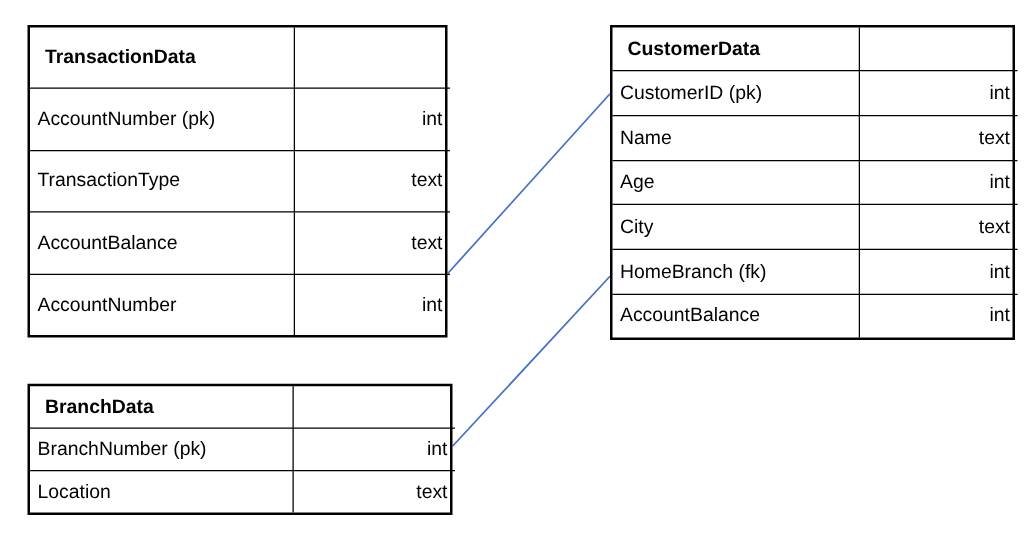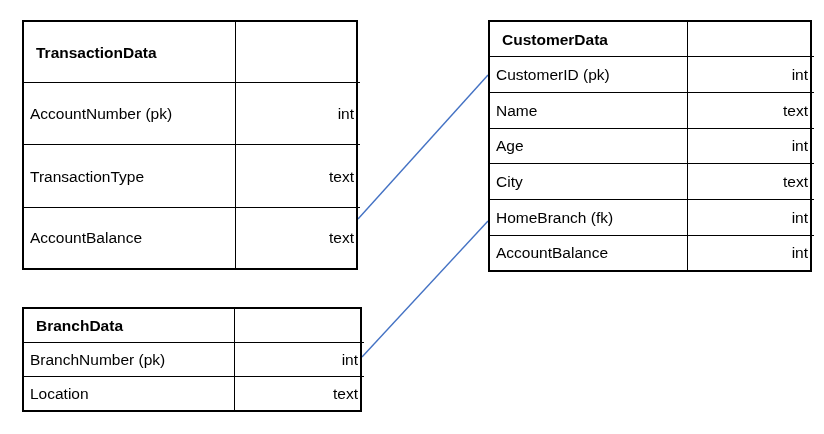--- a/index.html
+++ b/index.html
@@ -112,20 +112,24 @@
           <td class="type-cell">int</td>
         </tr>
         <tr>
           <td class="name-cell">TransactionType</td>
           <td class="type-cell">text</td>
         </tr>
         <tr>
           <td class="name-cell">AccountBalance</td>
           <td class="type-cell">text</td>
         </tr>
+        <tr>
+          <td class="name-cell">AccountNumber</td>
+          <td class="type-cell">int</td>
+        </tr>
       </tbody>
     </table>
   </div>
 
   <div class="entity" id="entity-branchdata">
     <table>
       <colgroup>
           <col style="width:210px">
           <col style="width:130px">
         </colgroup>

